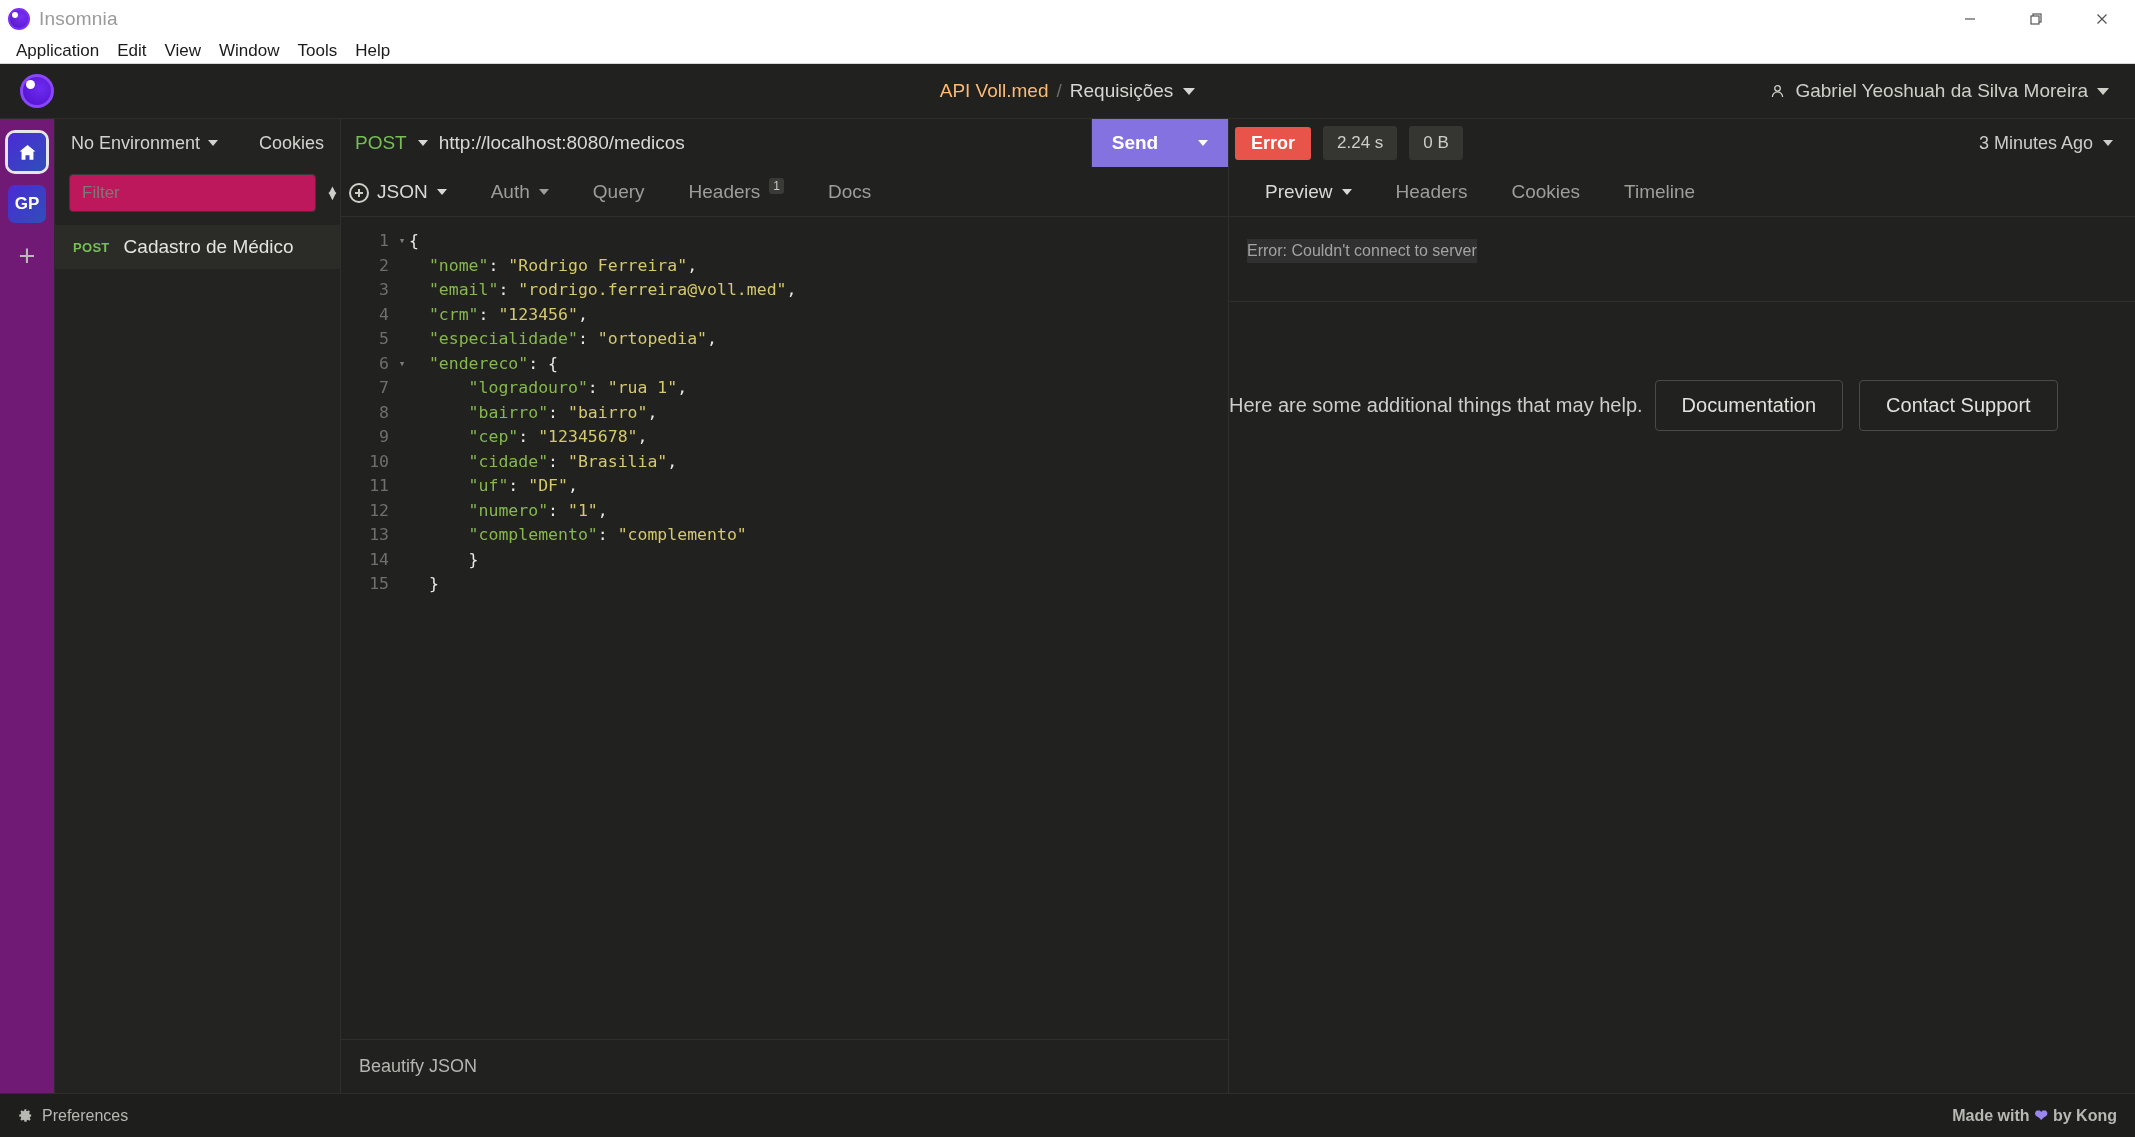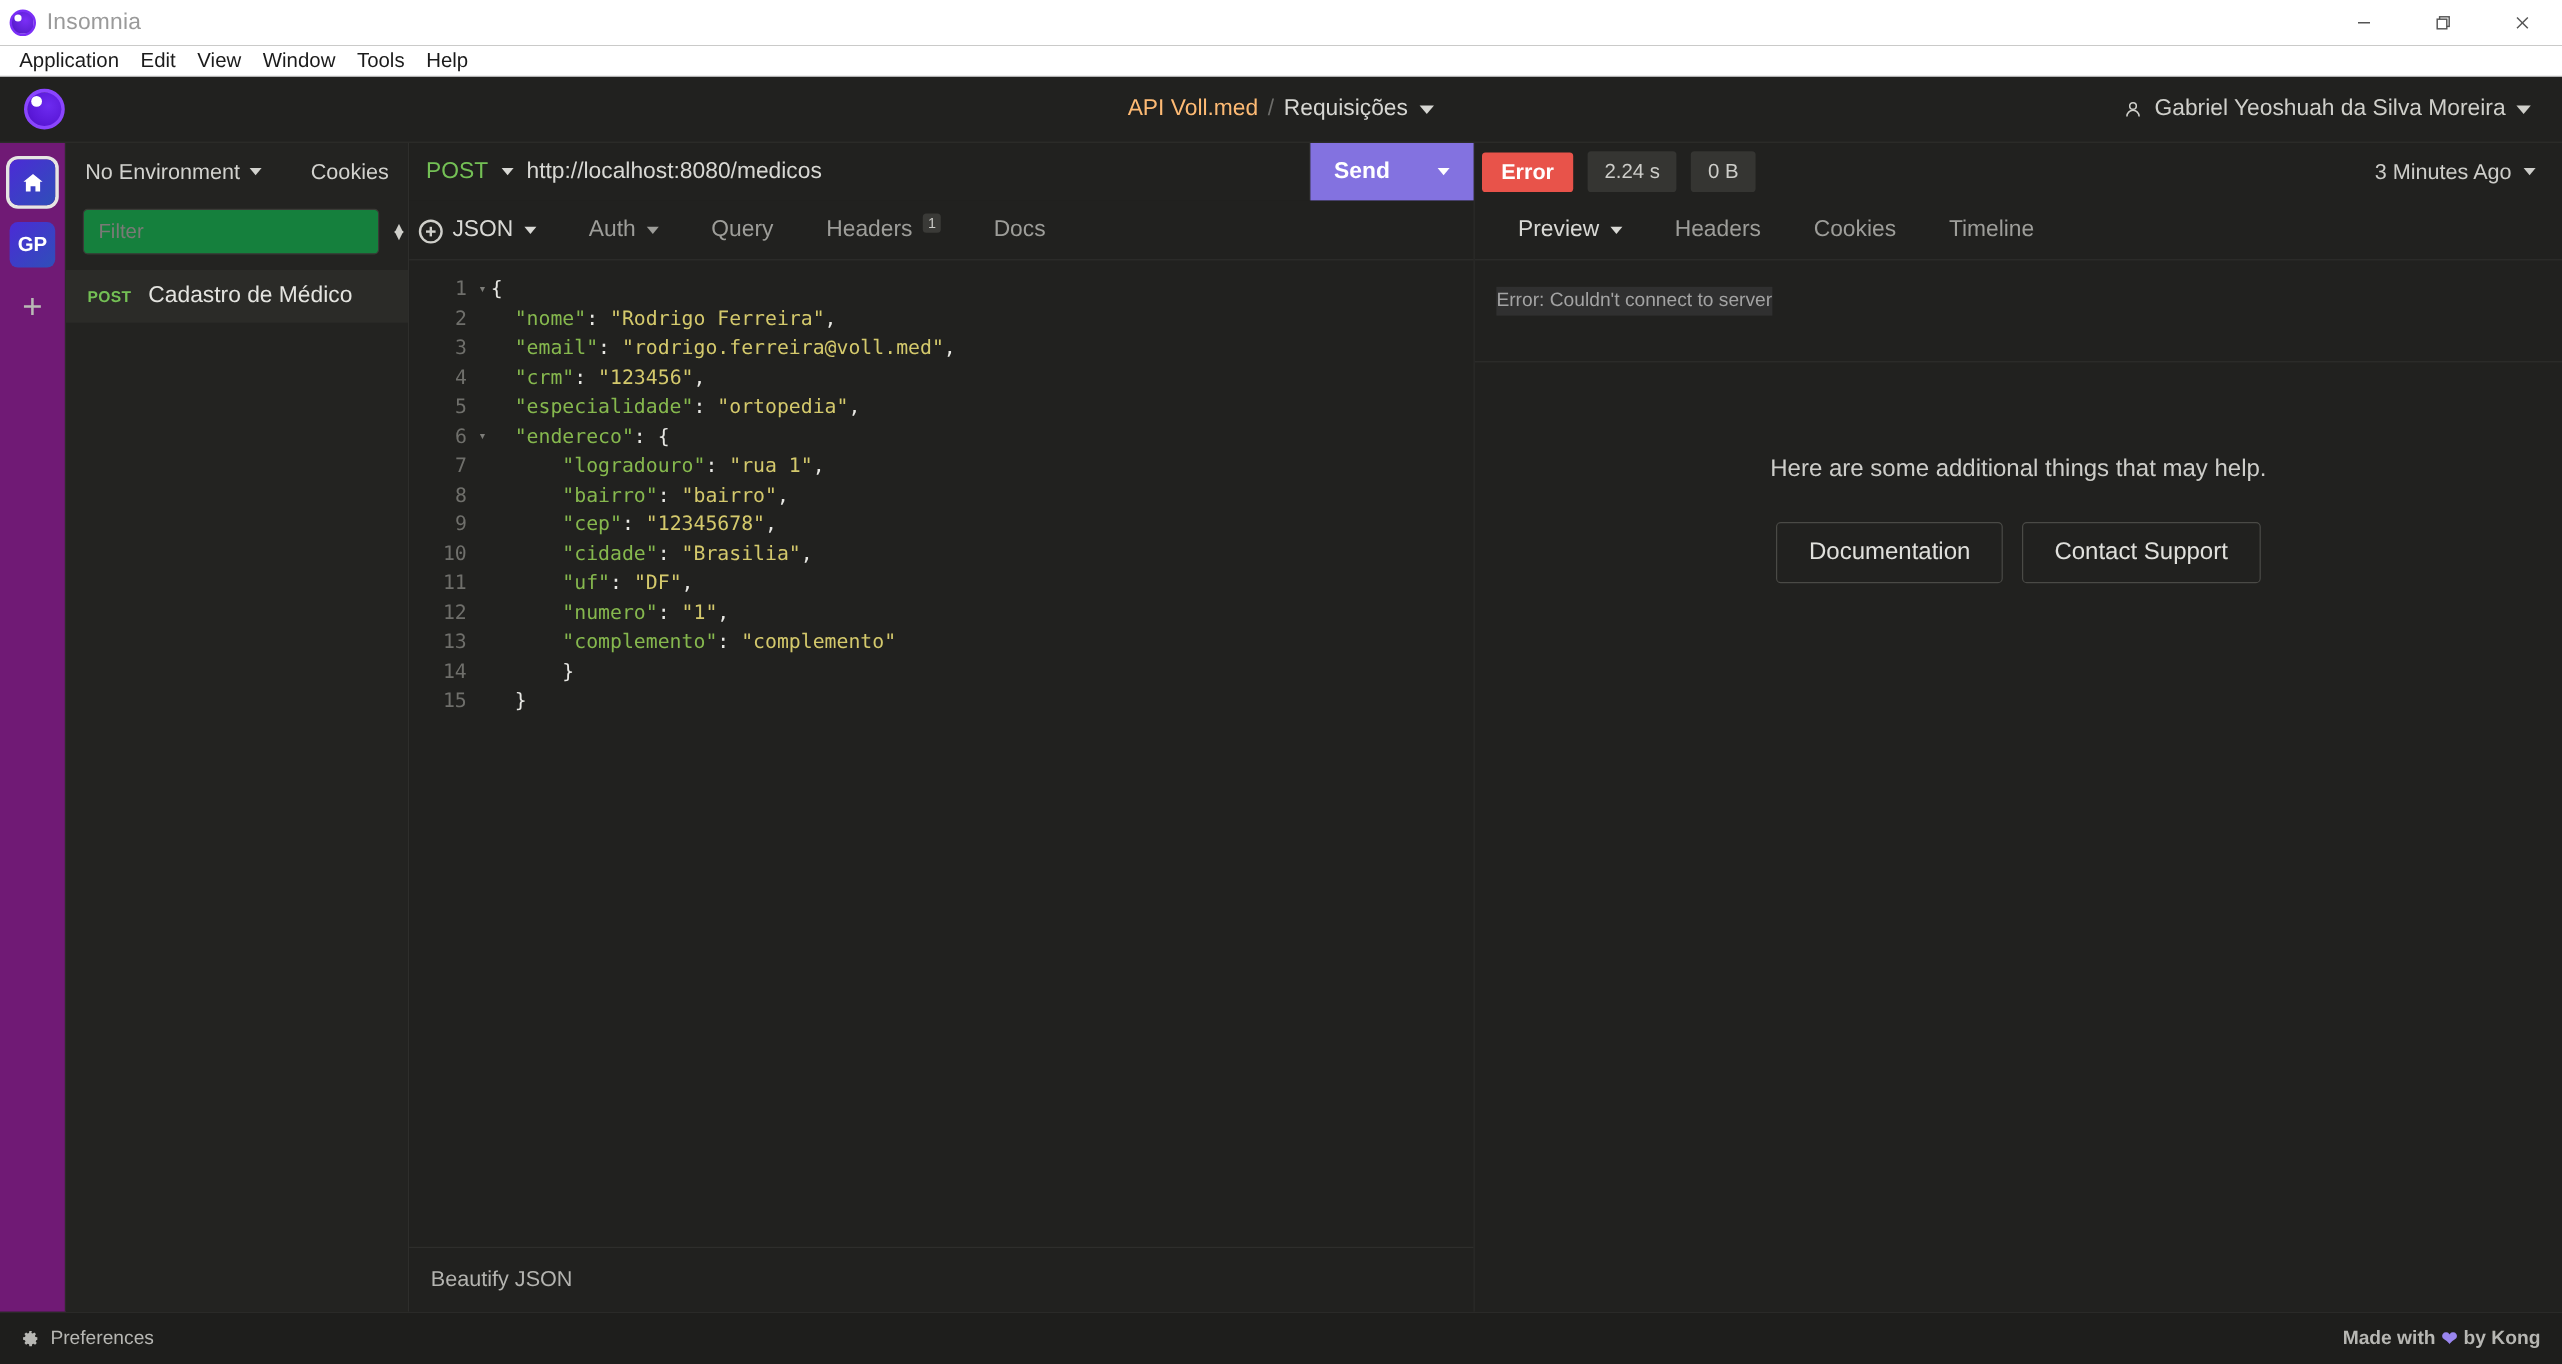--- a/index.html
+++ b/index.html
@@ -106,21 +106,21 @@
     display: flex; flex-direction: column;
   }
   .env-row {
     height: 48px; display: flex; align-items: center; padding: 0 16px;
     justify-content: space-between;
   }
   .env-name { font-size: 18px; color: #d2d2ce; display: flex; align-items: center; gap: 8px; }
   .cookies-link { font-size: 18px; color: #d2d2ce; }
   .filter-row { display: flex; align-items: center; padding: 0 14px; gap: 10px; height: 52px; }
   .filter-input {
-    flex: 1; height: 38px; background: #15803d;
+    flex: 1; height: 38px; background: #be185d;
     border: 1px solid #3a3a37; border-radius: 4px;
     color: #cfcfca; font-size: 17px; padding: 0 12px;
     font-family: "Liberation Sans", sans-serif;
   }
   .filter-input::placeholder { color: #7a7a76; }
   .sort-icon { color: #cfcfca; display: flex; flex-direction: column; line-height: 6px; font-size: 13px; }
   .add-group { display: flex; align-items: center; gap: 4px; color: #cfcfca; }
   .add-circle {
     width: 20px; height: 20px; border-radius: 50%; border: 2px solid #cfcfca;
     position: relative;
@@ -210,21 +210,21 @@
     height: 50px; display: flex; align-items: center; padding-left: 14px;
     border-bottom: 1px solid #2e2e2c;
   }
   .resp-body { padding: 22px 0 0 18px; }
   .err-msg {
     display: inline-block; background: #303030; color: #a3a3a3;
     font-family: Liberation Sans, sans-serif; font-size: 16px; padding: 3px 0;
   }
   .help-sep { margin-top: 38px; border-top: 1px solid #2e2e2c; }
   .help-zone {
-    display: flex; flex-direction: column; align-items: center; gap: 32px;
+    display: flex; flex-direction: row; align-items: center; gap: 12px;
     margin-top: 78px;
   }
   .help-text { font-size: 20px; color: #cdcdc9; }
   .help-btns { display: flex; gap: 16px; }
   .help-btn {
     border: 1px solid #4a4a46; border-radius: 4px; color: #e0e0dc;
     font-size: 20px; padding: 13px 26px; background: transparent;
     font-family: "Liberation Sans", sans-serif;
   }
 

